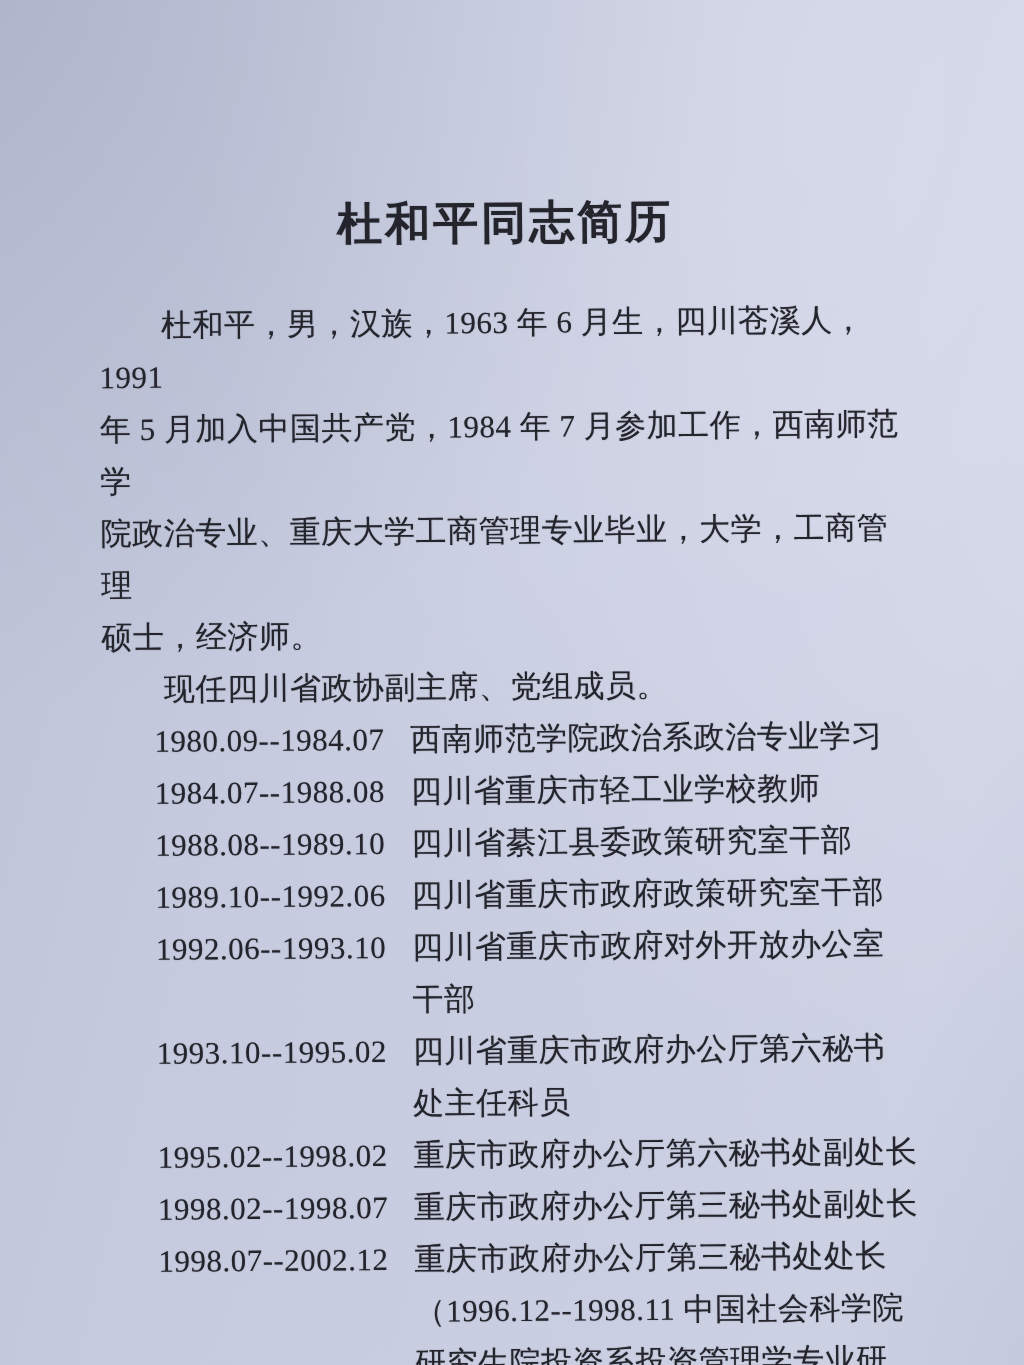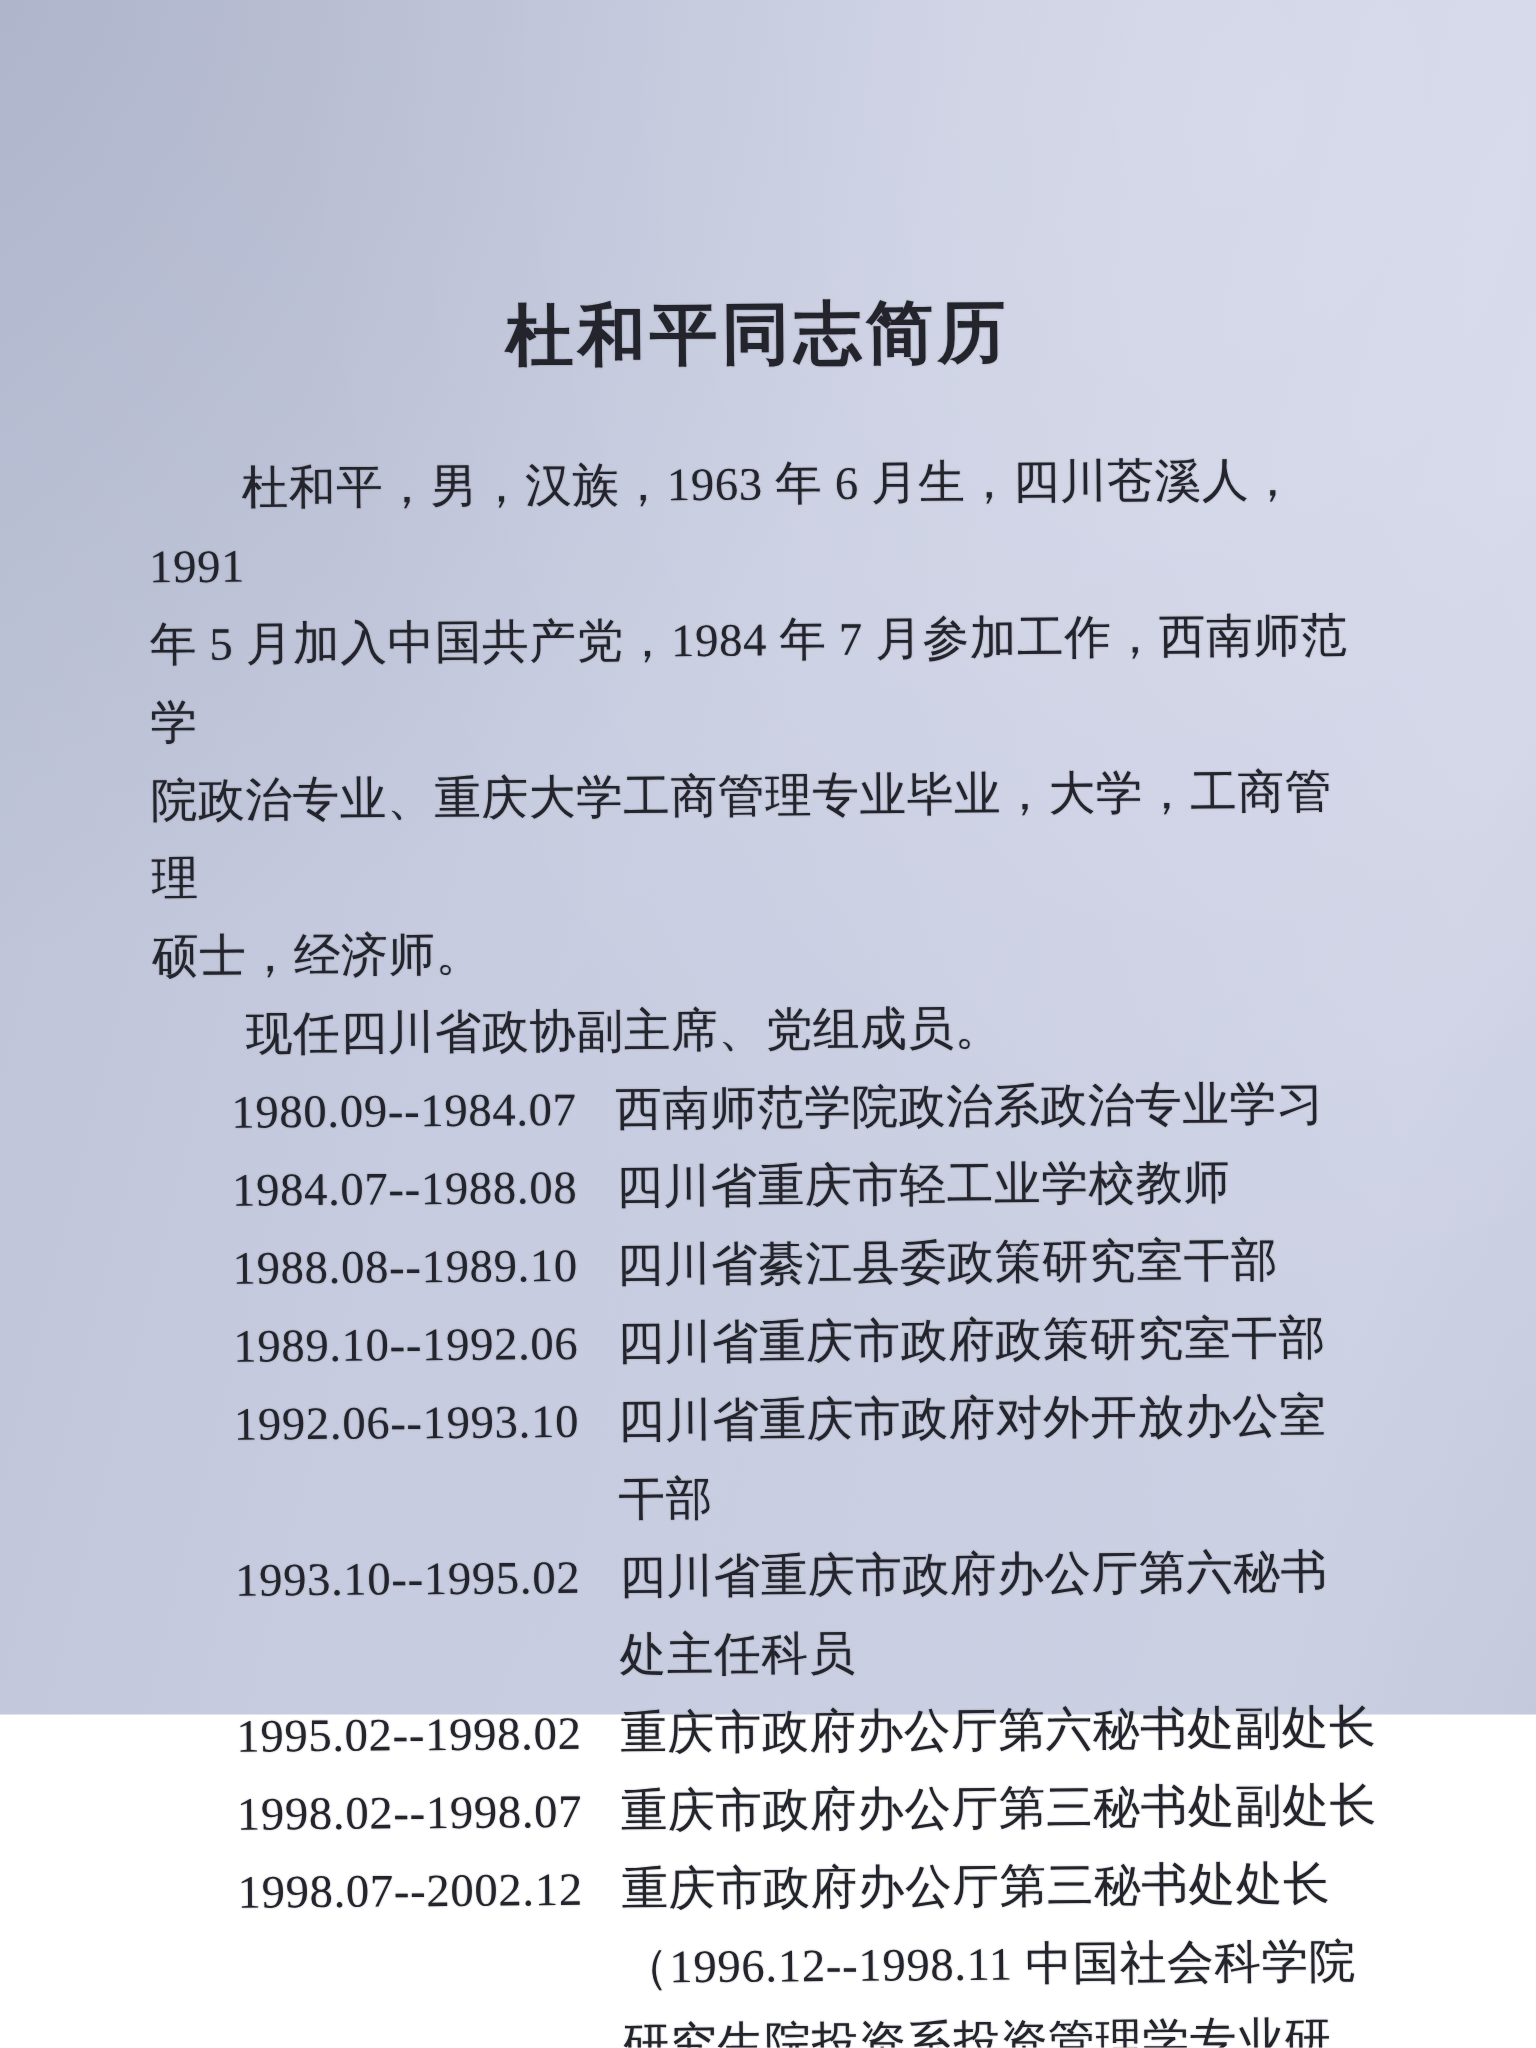--- a/index.html
+++ b/index.html
@@ -8,21 +8,21 @@
   }
   body {
     width: 1024px;
     height: 1365px;
     overflow: hidden;
     font-family: "Liberation Serif", "DejaVu Serif", serif;
   }
   .photo {
     position: relative;
     width: 1024px;
-    height: 1143px;
+    height: 1365px;
     background:
       radial-gradient(ellipse at 80% 6%, rgba(255,255,255,0.16), rgba(255,255,255,0) 55%),
       radial-gradient(circle at 0% 0%, rgba(58,68,100,0.10), rgba(58,68,100,0) 42%),
       radial-gradient(circle at 100% 100%, rgba(58,68,100,0.06), rgba(58,68,100,0) 55%),
       linear-gradient(104deg, #bcc2d6 0%, #c6cbdf 34%, #cfd3e6 68%, #d3d7e9 86%, #cdd2e4 100%);
   }
   .page-content {
     position: absolute;
     left: 98px;
     top: 193px;

